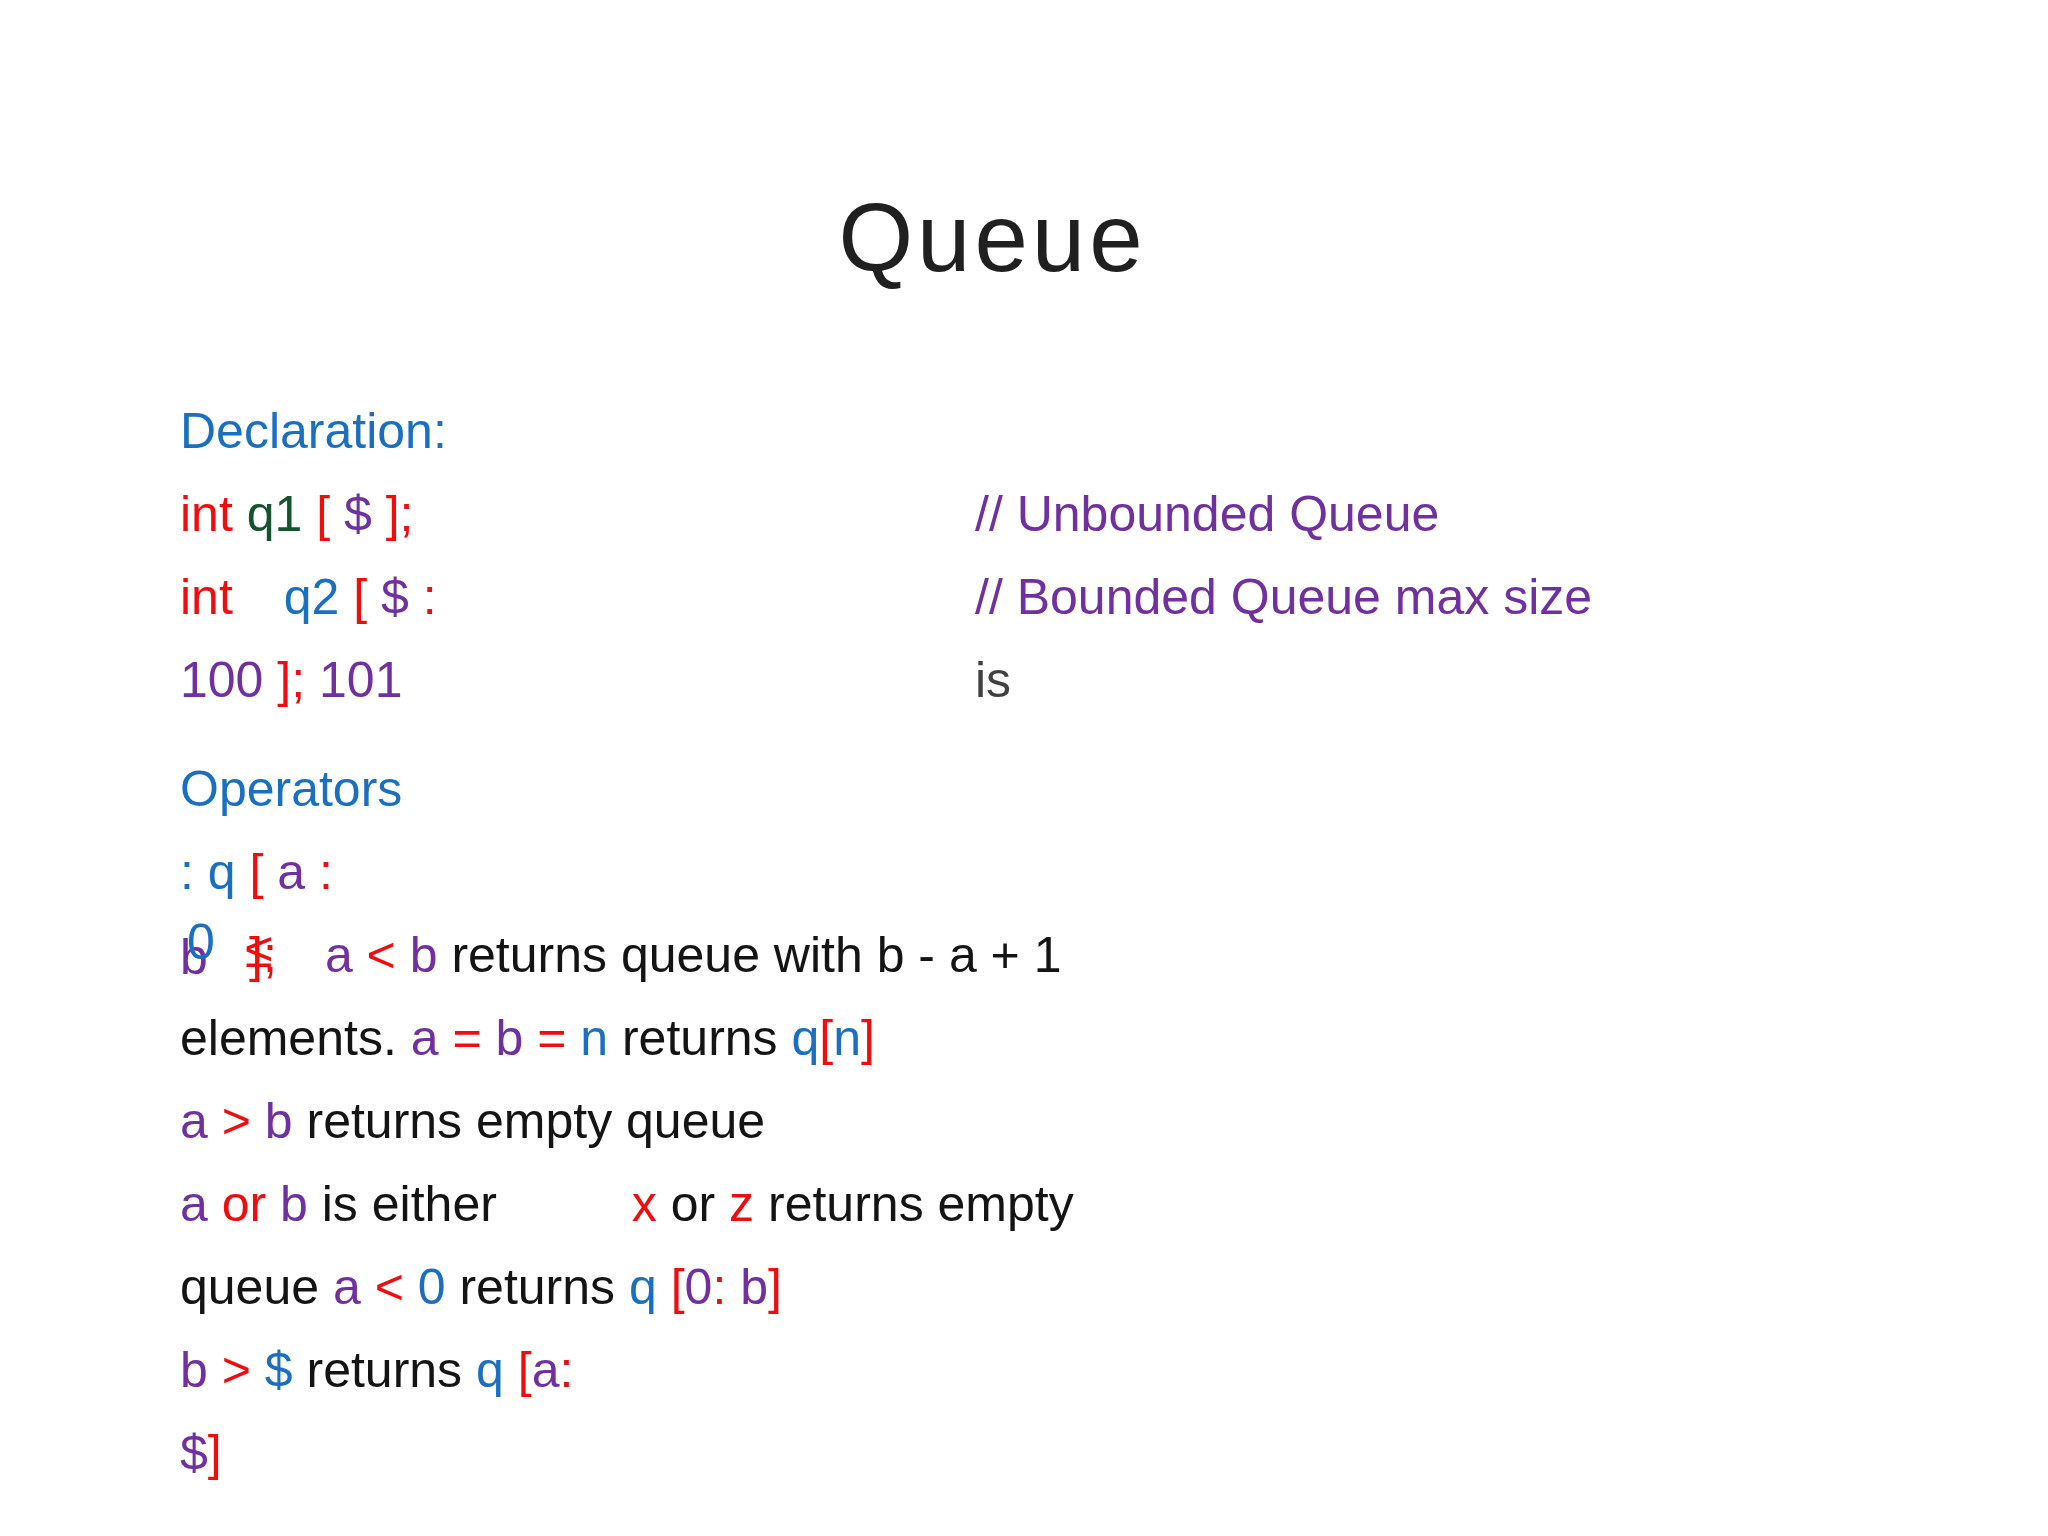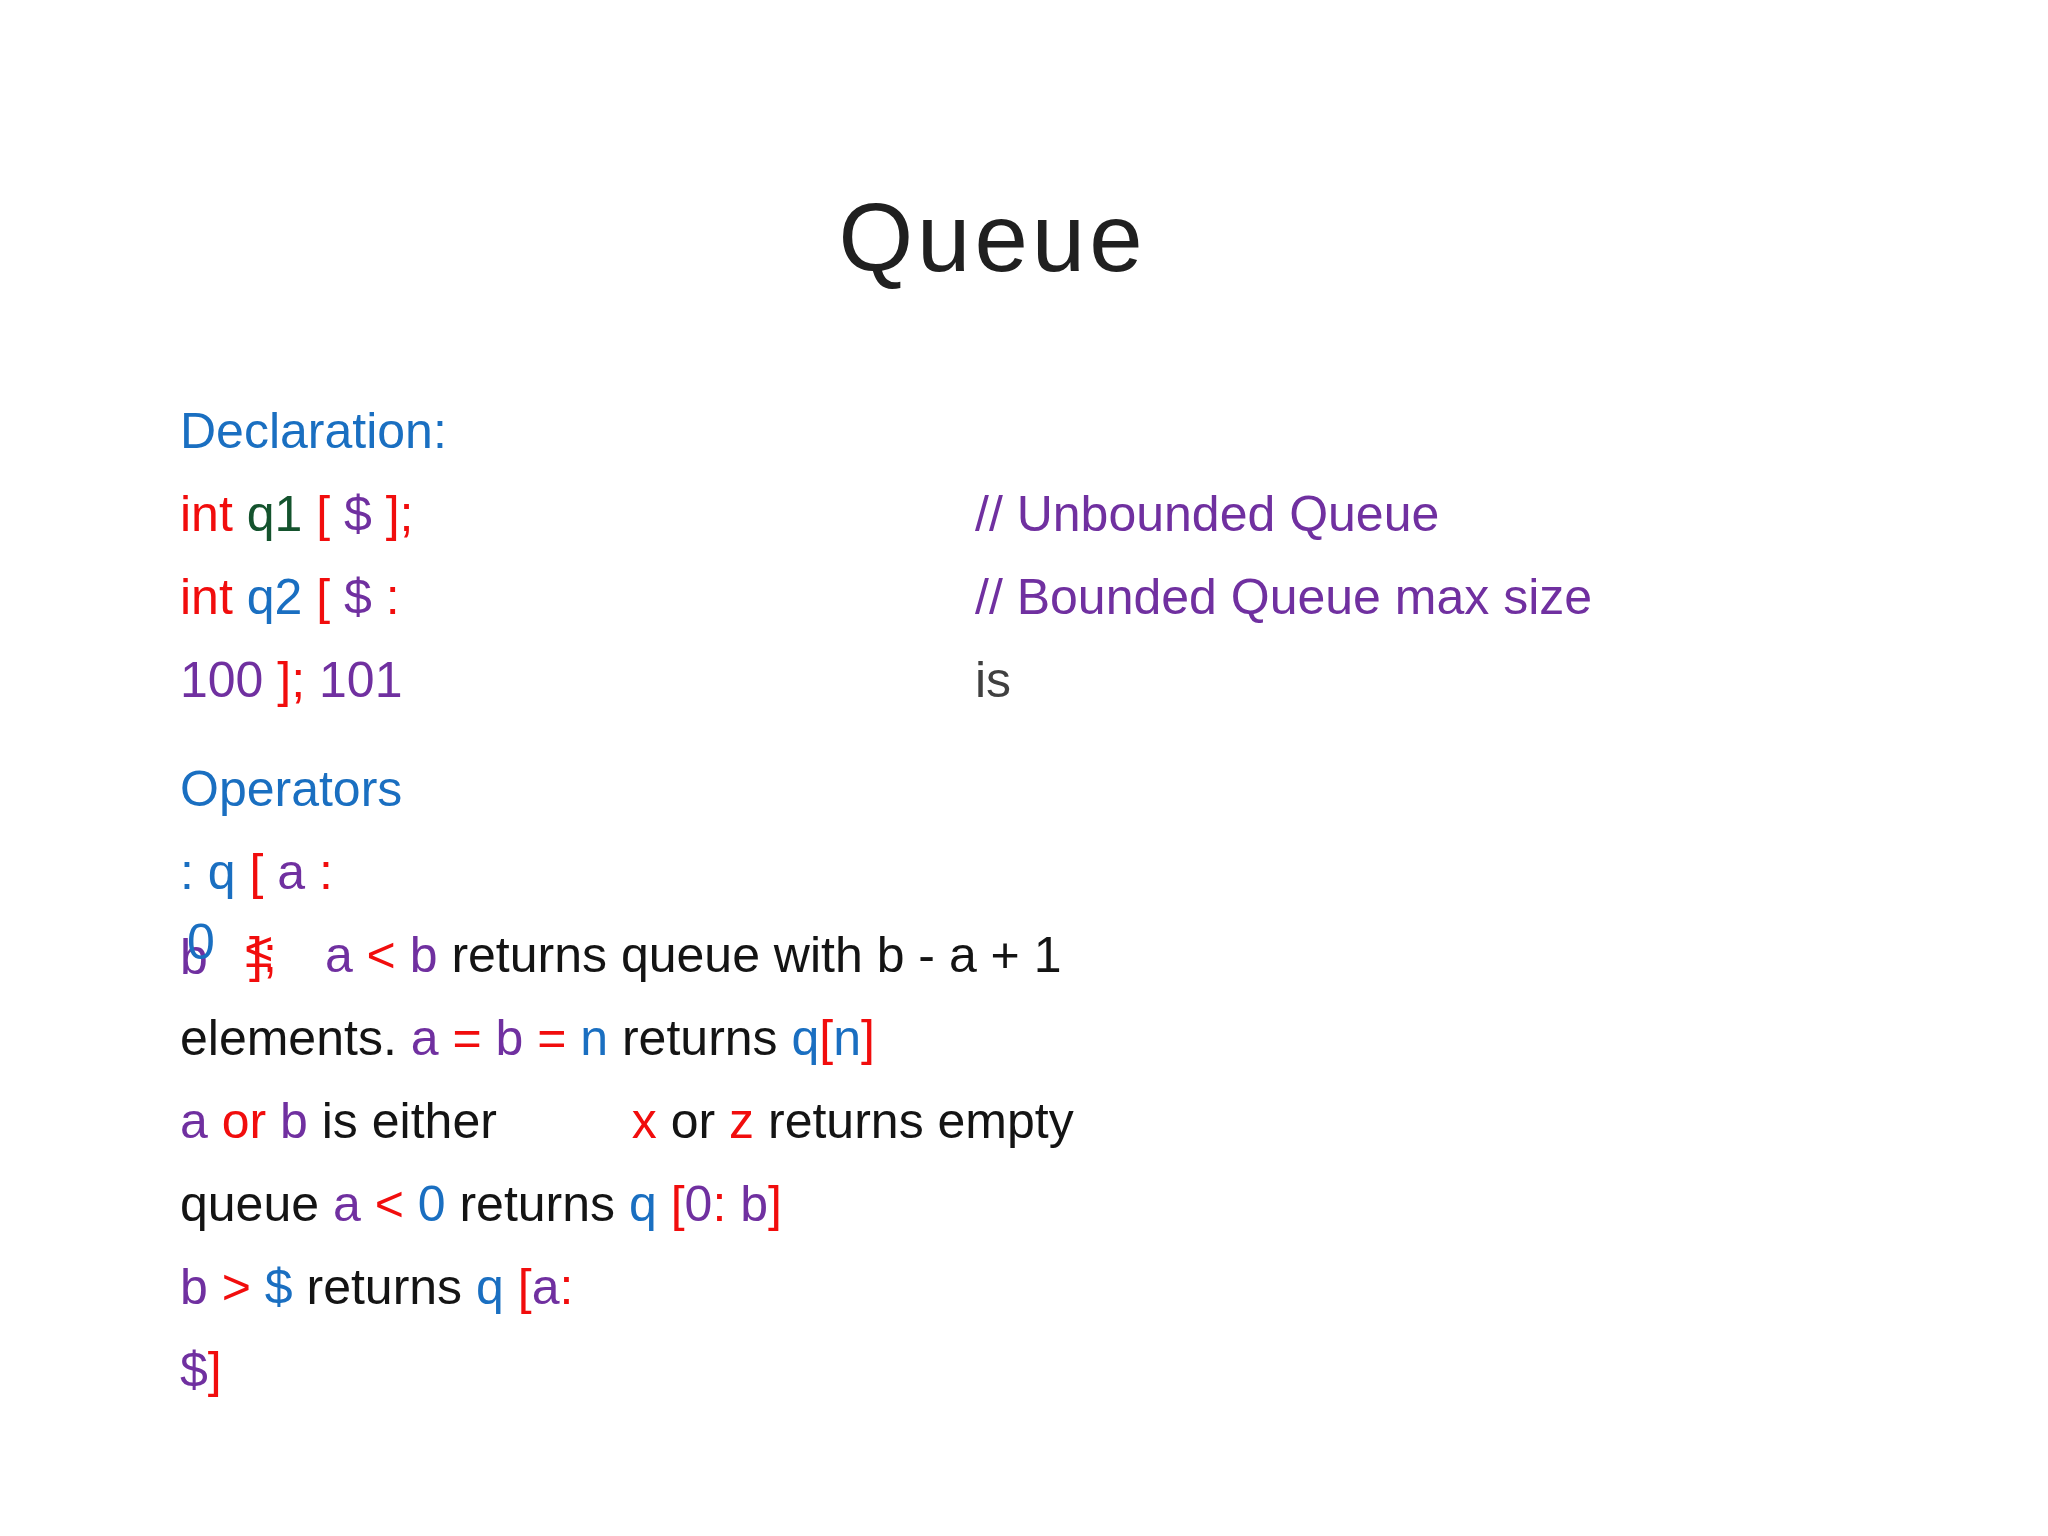--- a/index.html
+++ b/index.html
@@ -55,24 +55,25 @@
   }
 </style>
 </head>
 <body>
 
 <div class="slide">
   <h1 class="title" style="color: rgb(32, 32, 32);">Queue</h1>
   <div class="body-text">
       <div class="line"><span style="color: rgb(26, 111, 193);">Declaration:</span></div>
       <div class="line"><span style="color: rgb(241, 13, 13);">int </span><span style="color: #14532d; margin-top: 28px;">q1 </span><span style="color: rgb(241, 13, 13);">[ </span><span style="color: rgb(112, 48, 160);">$ </span><span style="color: rgb(241, 13, 13);">];</span><span class="right-col"><span style="color: rgb(112, 48, 160);">// Unbounded Queue</span></span></div>
-      <div class="line"><span style="color: rgb(241, 13, 13);">int </span><span style="color: rgb(26, 111, 193);">q2 </span><span style="color: rgb(241, 13, 13);">[ </span><span style="color: rgb(112, 48, 160);">$ </span><span style="color: rgb(241, 13, 13);">:</span><span class="right-col"><span style="color: rgb(112, 48, 160);">// Bounded Queue max size</span></span></div>
+      <div class="line"><span style="color: rgb(241, 13, 13);">int </span><span style="color: rgb(26, 111, 193); margin-left: 37px;">q2 </span><span style="color: rgb(241, 13, 13);">[ </span><span style="color: rgb(112, 48, 160);">$ </span><span style="color: rgb(241, 13, 13);">:</span><span class="right-col"><span style="color: rgb(112, 48, 160);">// Bounded Queue max size</span></span></div>
       <div class="line"><span style="color: rgb(112, 48, 160);">100 </span><span style="color: rgb(241, 13, 13);">]; </span><span style="color: rgb(112, 48, 160);">101</span><span class="right-col"><span style="color: #404040;">is</span></span></div>
       <div class="line gap"><span style="color: rgb(26, 111, 193); margin-top: 40px;">Operators</span></div>
       <div class="line"><span style="color: rgb(26, 111, 193);">: q </span><span style="color: rgb(241, 13, 13);">[ </span><span style="color: rgb(112, 48, 160);">a </span><span style="color: rgb(241, 13, 13);">:</span></div>
       <div class="line"><span class="overlay" style="width: 55px;"><span style="color: rgb(112, 48, 160); left: 0px; top: 2px;">b</span><span style="color: rgb(26, 111, 193); left: 7px; top: -13px;">0</span></span><span class="overlay" style="width: 76px;"><span style="color: rgb(241, 13, 13); left: 14px; top: 0px;">];</span><span style="color: rgb(241, 13, 13); left: 10px; top: -5px;">≤</span></span><span style="color: rgb(112, 48, 160);"> a </span><span style="color: rgb(241, 13, 13);">&lt; </span><span style="color: rgb(112, 48, 160);">b </span><span style="color: rgb(20, 20, 20);">returns queue with b - a + 1</span></div>
       <div class="line"><span style="color: rgb(20, 20, 20);">elements. </span><span style="color: rgb(112, 48, 160);">a </span><span style="color: rgb(241, 13, 13);">= </span><span style="color: rgb(112, 48, 160);">b </span><span style="color: rgb(241, 13, 13);">= </span><span style="color: rgb(26, 111, 193);">n </span><span style="color: rgb(20, 20, 20);">returns </span><span style="color: rgb(26, 111, 193);">q</span><span style="color: rgb(241, 13, 13);">[</span><span style="color: rgb(26, 111, 193);">n</span><span style="color: rgb(241, 13, 13);">]</span></div>
+      <div class="line"><span style="color: rgb(112, 48, 160);">a </span><span style="color: rgb(241, 13, 13);">&gt; </span><span style="color: rgb(112, 48, 160);">b </span><span style="color: rgb(20, 20, 20);">returns empty queue</span></div>
       <div class="line"><span style="color: rgb(112, 48, 160);">a </span><span style="color: rgb(241, 13, 13);">or </span><span style="color: rgb(112, 48, 160);">b </span><span style="color: rgb(20, 20, 20);">is either</span><span class="spacer" style="width: 135px;"></span><span style="color: rgb(241, 13, 13);">x </span><span style="color: rgb(20, 20, 20);">or </span><span style="color: rgb(241, 13, 13);">z </span><span style="color: rgb(20, 20, 20);">returns empty</span></div>
       <div class="line"><span style="color: rgb(20, 20, 20);">queue </span><span style="color: rgb(112, 48, 160);">a </span><span style="color: rgb(241, 13, 13);">&lt; </span><span style="color: rgb(26, 111, 193);">0 </span><span style="color: rgb(20, 20, 20);">returns </span><span style="color: rgb(26, 111, 193);">q </span><span style="color: rgb(241, 13, 13);">[</span><span style="color: rgb(112, 48, 160);">0</span><span style="color: rgb(241, 13, 13);">: </span><span style="color: rgb(112, 48, 160);">b</span><span style="color: rgb(241, 13, 13);">]</span></div>
       <div class="line"><span style="color: rgb(112, 48, 160);">b </span><span style="color: rgb(241, 13, 13);">&gt; </span><span style="color: rgb(26, 111, 193);">$ </span><span style="color: rgb(20, 20, 20);">returns </span><span style="color: rgb(26, 111, 193);">q </span><span style="color: rgb(241, 13, 13);">[</span><span style="color: rgb(112, 48, 160);">a</span><span style="color: rgb(241, 13, 13);">:</span></div>
       <div class="line"><span style="color: rgb(112, 48, 160);">$</span><span style="color: rgb(241, 13, 13);">]</span></div>
     </div>
 </div>
 
 </body></html>

